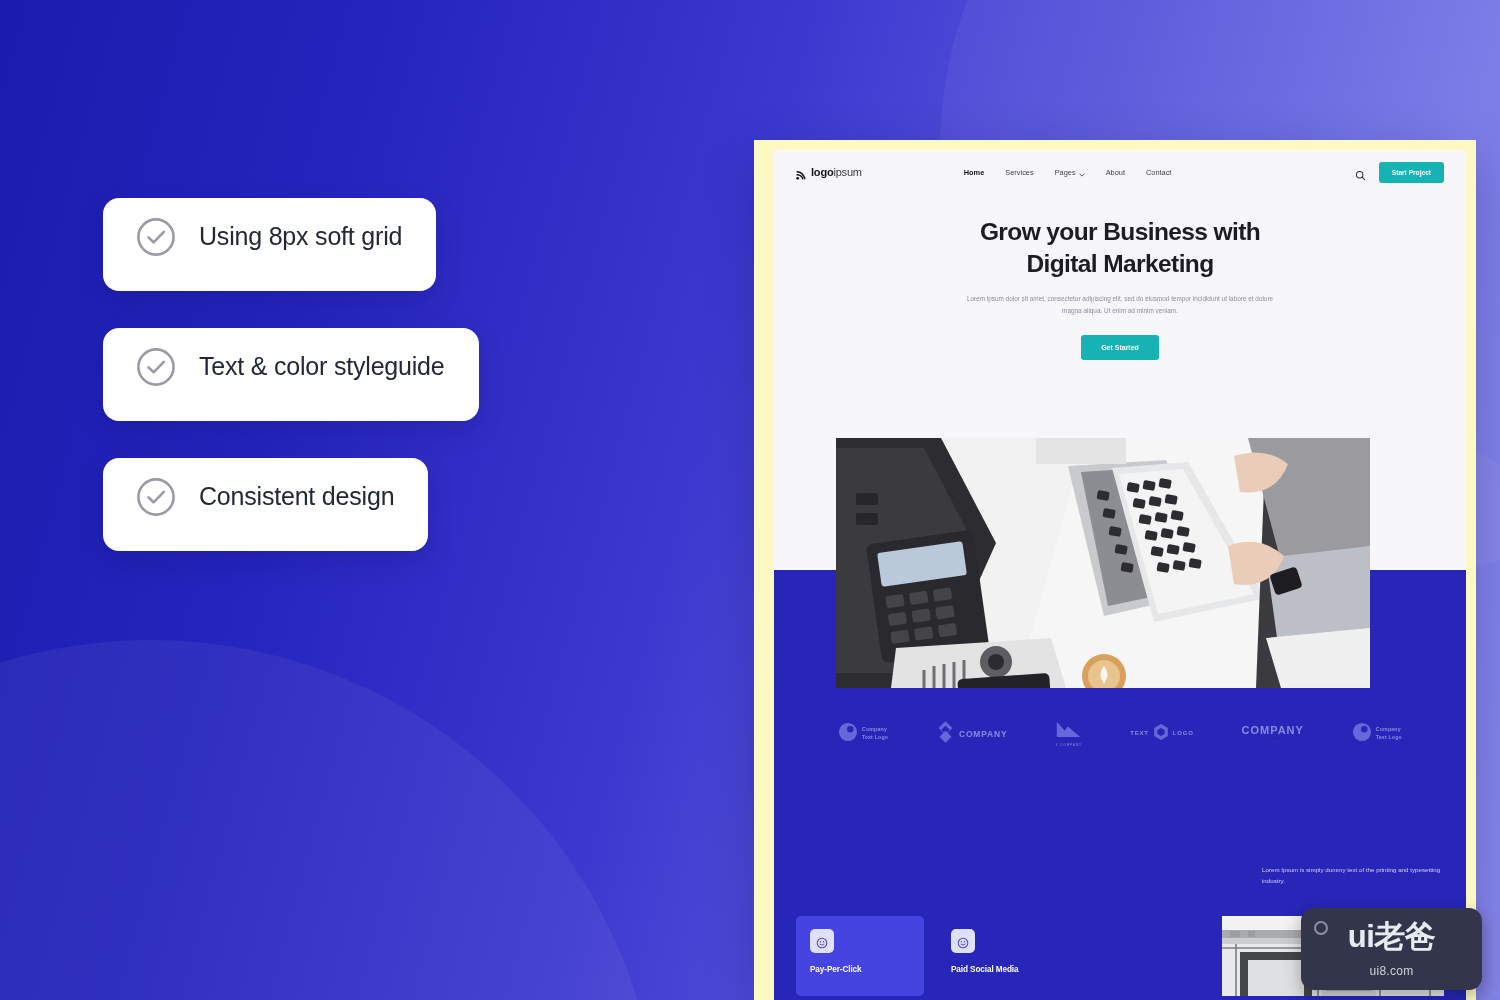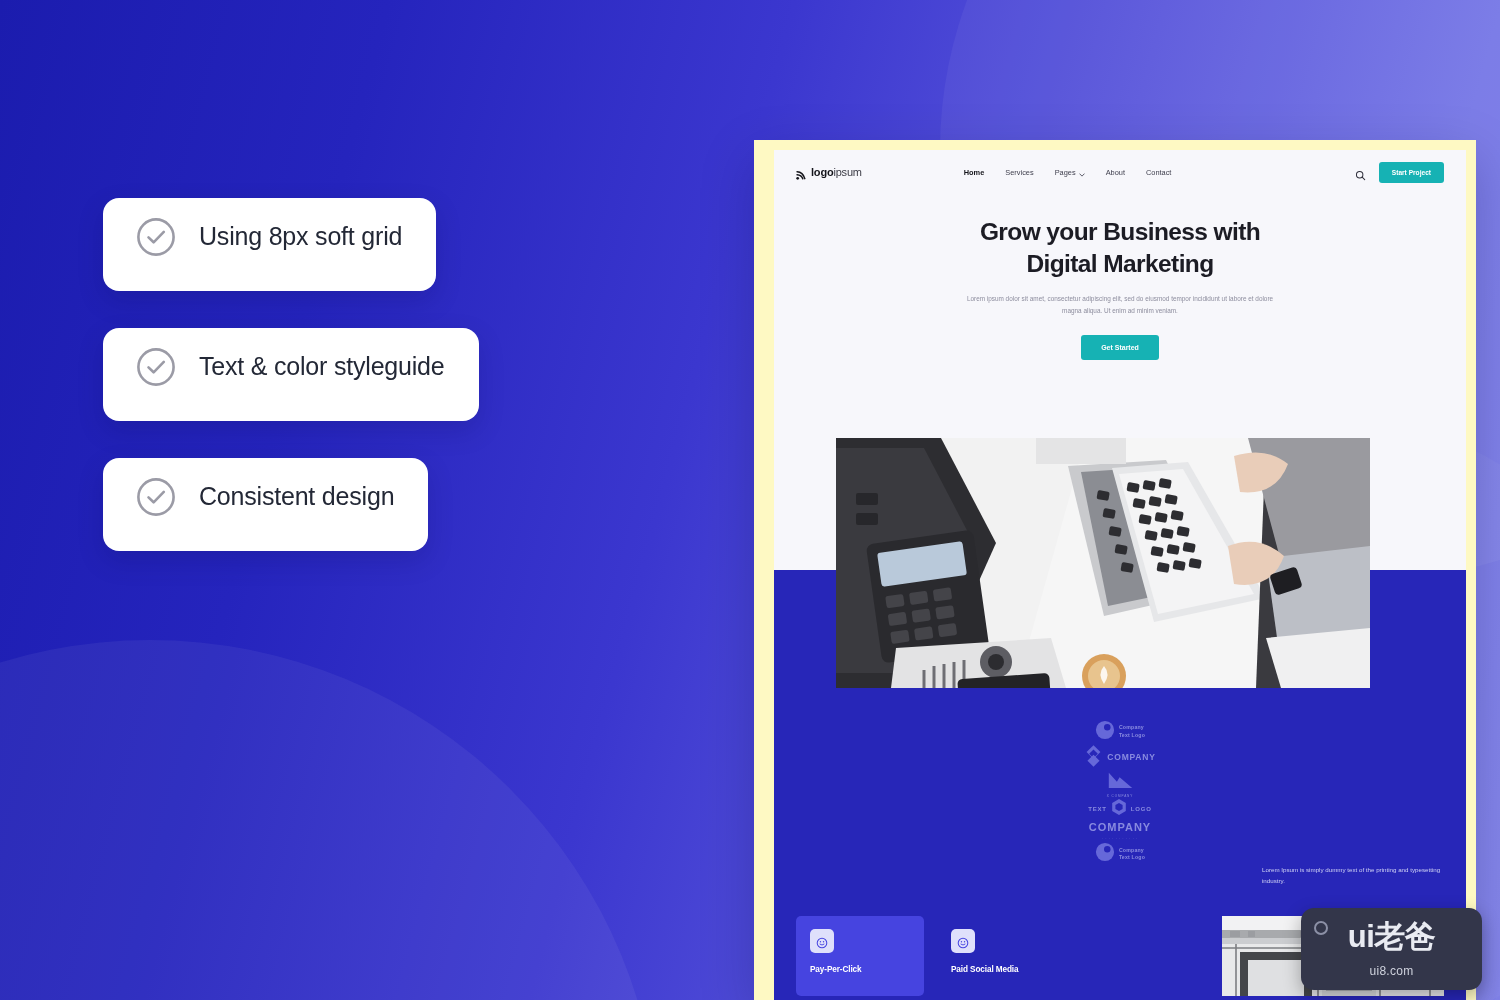--- a/index.html
+++ b/index.html
@@ -106,21 +106,20 @@
   #blue-band{
     position:absolute; left:0; right:0; top:420px; bottom:0;
     background:#2726b8;
   }
 
   
   #client-logos{
     position:absolute; left:0; right:0; top:570px;
     display:flex; justify-content:space-around; align-items:center;
     padding:0 40px;
-    flex-direction:column;
   }
   .client-logo{ display:flex; align-items:center; gap:4px; opacity:.62; }
   .client-mark{ flex:0 0 auto; }
   .client-text{ color:#c3c7f7; font-size:5.2px; font-weight:700; line-height:1.45; letter-spacing:.2px; white-space:pre-line; }
   .client-text.wide{ font-size:8.5px; letter-spacing:.8px; }
   .client-text.sub{ font-size:3.1px; font-weight:400; letter-spacing:.9px; }
 
   
   #bottom-section{ position:absolute; left:0; right:0; top:690px; padding:0 22px; }
   #bottom-row{ display:flex; align-items:flex-start; gap:30px; }

